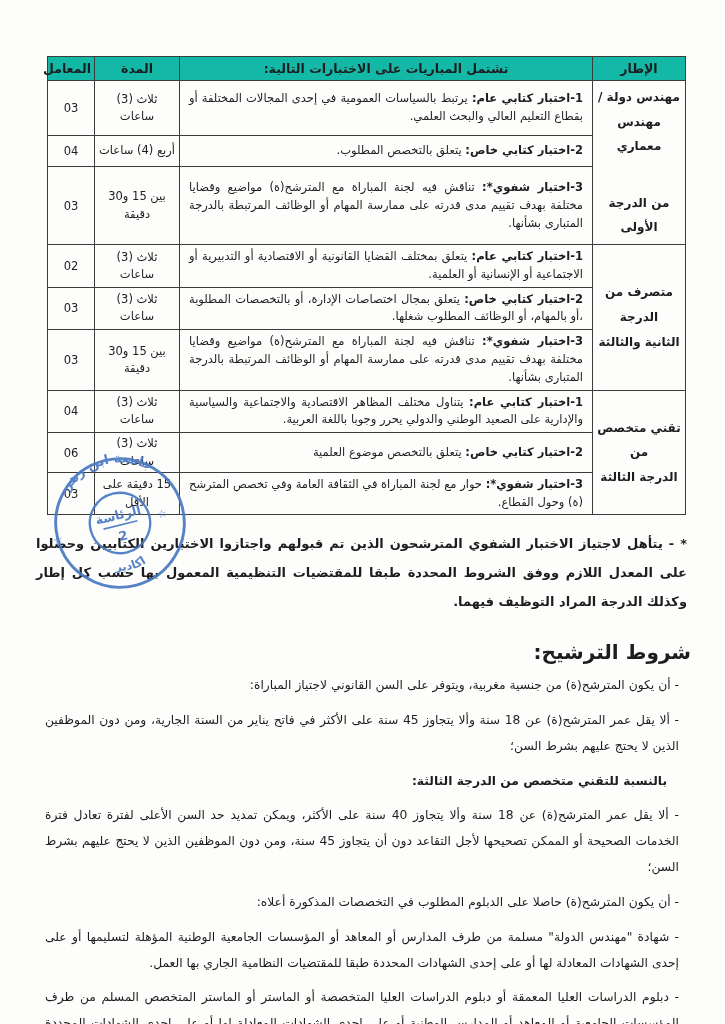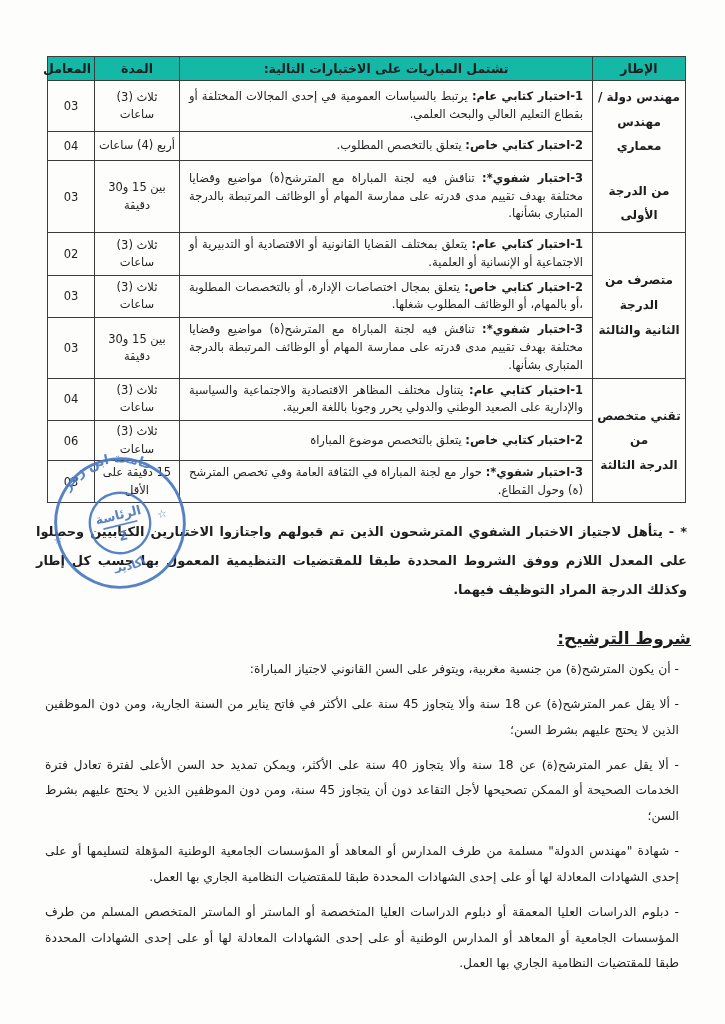--- a/index.html
+++ b/index.html
@@ -11,36 +11,36 @@
   table.exam td,table.exam th{border:1.4px solid #3c3c3c;vertical-align:middle;}
   table.exam th{font-weight:bold;font-size:12.5px;padding:4px 3px;text-align:center;background:#14b8a6;}
   th.tests-h{text-align:center;}
   td.test-cell{text-align:justify;padding:3px 9px;line-height:1.55;}
   .lbl{font-weight:bold;}
   td.dur-cell{text-align:center;padding:2px 3px;line-height:1.5;width:85px;}
   td.coef-cell{text-align:center;padding:2px 2px;}
   tr.sub td{border-top:1.2px dashed #8a8a8a;}
   td.frame-cell{font-weight:bold;text-align:center;font-size:12px;padding:4px 2px;line-height:2.05;}
   .frame-line:empty{display:none;}
-  .frame-line3:not(:empty){margin-top:20px;}
+  .frame-line3:not(:empty){margin-top:32px;}
 
   
   .note1{font-weight:bold;font-size:13px;line-height:2.2;text-align:justify;margin:15px 38px 0 36px;}
 
   
   .stamp{position:absolute;left:47px;top:450px;width:146px;height:146px;transform:rotate(-14deg);opacity:.93;}
   .stamp svg{width:100%;height:100%;}
   .stamp-arc{font-size:13.5px;font-weight:bold;letter-spacing:2.5px;}
   .stamp-arc-b{font-size:12px;font-weight:bold;letter-spacing:3px;}
   .stamp-center{font-size:13px;font-weight:bold;}
   .stamp-num{font-size:13px;font-weight:bold;}
   .stamp-star{font-size:11px;}
 
   
-  .cond-title{display:inline-block;font-size:17px;font-weight:bold;text-decoration:underline;margin:24px 34px 0 0;}
+  .cond-title{display:inline-block;font-size:20px;font-weight:bold;margin:24px 34px 0 0;}
   .conds{margin:4px 37px 0 36px;font-size:12.3px;line-height:2.1;text-align:justify;}
   .conds p{margin:9px;}
   .conds p.b1{font-weight:bold;padding-right:12px;}
   .conds p.b2{font-weight:bold;padding-right:18px;}
 </style>
 </head>
 <body>
 
 <div class="page">
 
@@ -105,21 +105,21 @@
       <td class="frame-cell" rowspan="3">
         <div class="frame-line">تقني متخصص من</div>
         <div class="frame-line">الدرجة الثالثة</div>
 
       </td>
       <td class="test-cell"><span class="lbl">1-اختبار كتابي عام:</span><span> يتناول مختلف المظاهر الاقتصادية والاجتماعية والسياسية والإدارية على الصعيد الوطني والدولي يحرر وجوبا باللغة العربية.</span></td>
       <td class="dur-cell">ثلاث (3) ساعات</td>
       <td class="coef-cell">04</td>
     </tr>
     <tr class="sub">
-      <td class="test-cell"><span class="lbl">2-اختبار كتابي خاص:</span><span> يتعلق بالتخصص موضوع المباراة</span></td>
+      <td class="test-cell"><span class="lbl">2-اختبار كتابي خاص:</span><span> يتعلق بالتخصص موضوع العلمية</span></td>
       <td class="dur-cell">ثلاث (3) ساعات</td>
       <td class="coef-cell">06</td>
     </tr>
     <tr class="sub">
       <td class="test-cell"><span class="lbl">3-اختبار شفوي*:</span><span> حوار مع لجنة المباراة في الثقافة العامة وفي تخصص المترشح (ة) وحول القطاع.</span></td>
       <td class="dur-cell">15 دقيقة على الأقل</td>
       <td class="coef-cell">03</td>
     </tr>
   </tbody>
     </table>
@@ -140,21 +140,23 @@
       <text x="14" y="80" fill="#4a7ac2" class="stamp-star">☆</text>
       <text x="124" y="80" fill="#4a7ac2" class="stamp-star">☆</text>
     </svg>
   </div>
 
   <h2 class="cond-title">شروط الترشيح:</h2>
 
   <div class="conds">
     <p>- أن يكون المترشح(ة) من جنسية مغربية، ويتوفر على السن القانوني لاجتياز المباراة:</p>
     <p>- ألا يقل عمر المترشح(ة) عن 18 سنة وألا يتجاوز 45 سنة على الأكثر في فاتح يناير من السنة الجارية، ومن دون الموظفين الذين لا يحتج عليهم بشرط السن؛</p>
+    <p class="b1">بالنسبة للتقني متخصص من الدرجة الثالثة:</p>
     <p>- ألا يقل عمر المترشح(ة) عن 18 سنة وألا يتجاوز 40 سنة على الأكثر، ويمكن تمديد حد السن الأعلى لفترة تعادل فترة الخدمات الصحيحة أو الممكن تصحيحها لأجل التقاعد دون أن يتجاوز 45 سنة، ومن دون الموظفين الذين لا يحتج عليهم بشرط السن؛</p>
+    <p>- أن يكون المترشح(ة) حاصلا على الدبلوم المطلوب في التخصصات المذكورة أعلاه:</p>
     <p>- شهادة "مهندس الدولة" مسلمة من طرف المدارس أو المعاهد أو المؤسسات الجامعية الوطنية المؤهلة لتسليمها أو على إحدى الشهادات المعادلة لها أو على إحدى الشهادات المحددة طبقا للمقتضيات النظامية الجاري بها العمل.</p>
     <p>- دبلوم الدراسات العليا المعمقة أو دبلوم الدراسات العليا المتخصصة أو الماستر أو الماستر المتخصص المسلم من طرف المؤسسات الجامعية أو المعاهد أو المدارس الوطنية أو على إحدى الشهادات المعادلة لها أو على إحدى الشهادات المحددة طبقا للمقتضيات النظامية الجاري بها العمل.</p>
 
   </div>
 
   
 
 </div>
 
 </body></html>

